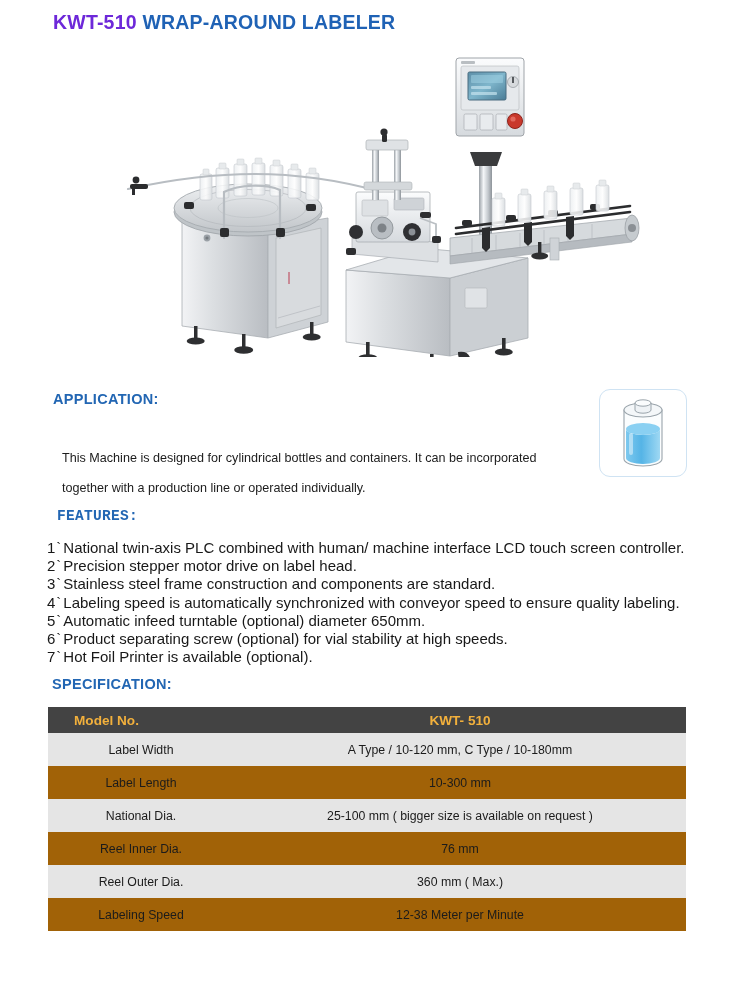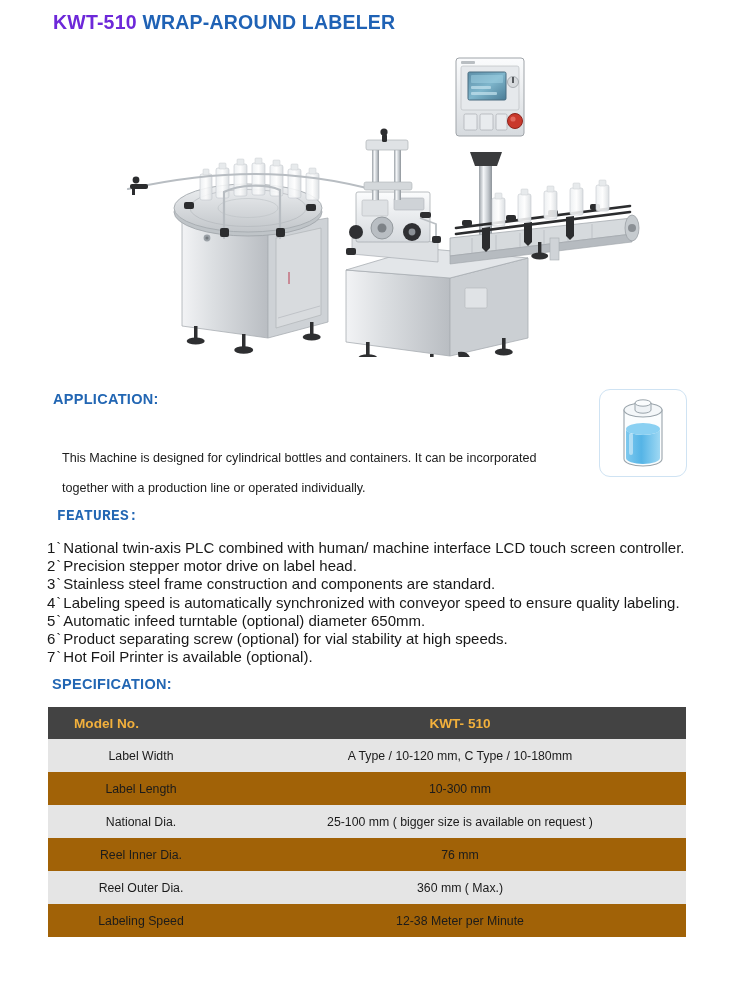--- a/index.html
+++ b/index.html
@@ -108,21 +108,21 @@
     margin: 0;
   }
   .spec-table .col-label { width: 186px; }
   .spec-table .col-value { width: 452px; }
 
   .spec-table thead th {
     background: #434343;
     color: #f2b03c;
     font-size: 13.6px;
     font-weight: bold;
-    height: 32px;
+    height: 26px;
     text-align: center;
     vertical-align: middle;
   }
   .spec-table thead th.h-label {
     text-align: left;
     padding-left: 26px;
   }
   .spec-table tbody td {
     height: 33px;
     font-size: 12.3px;

